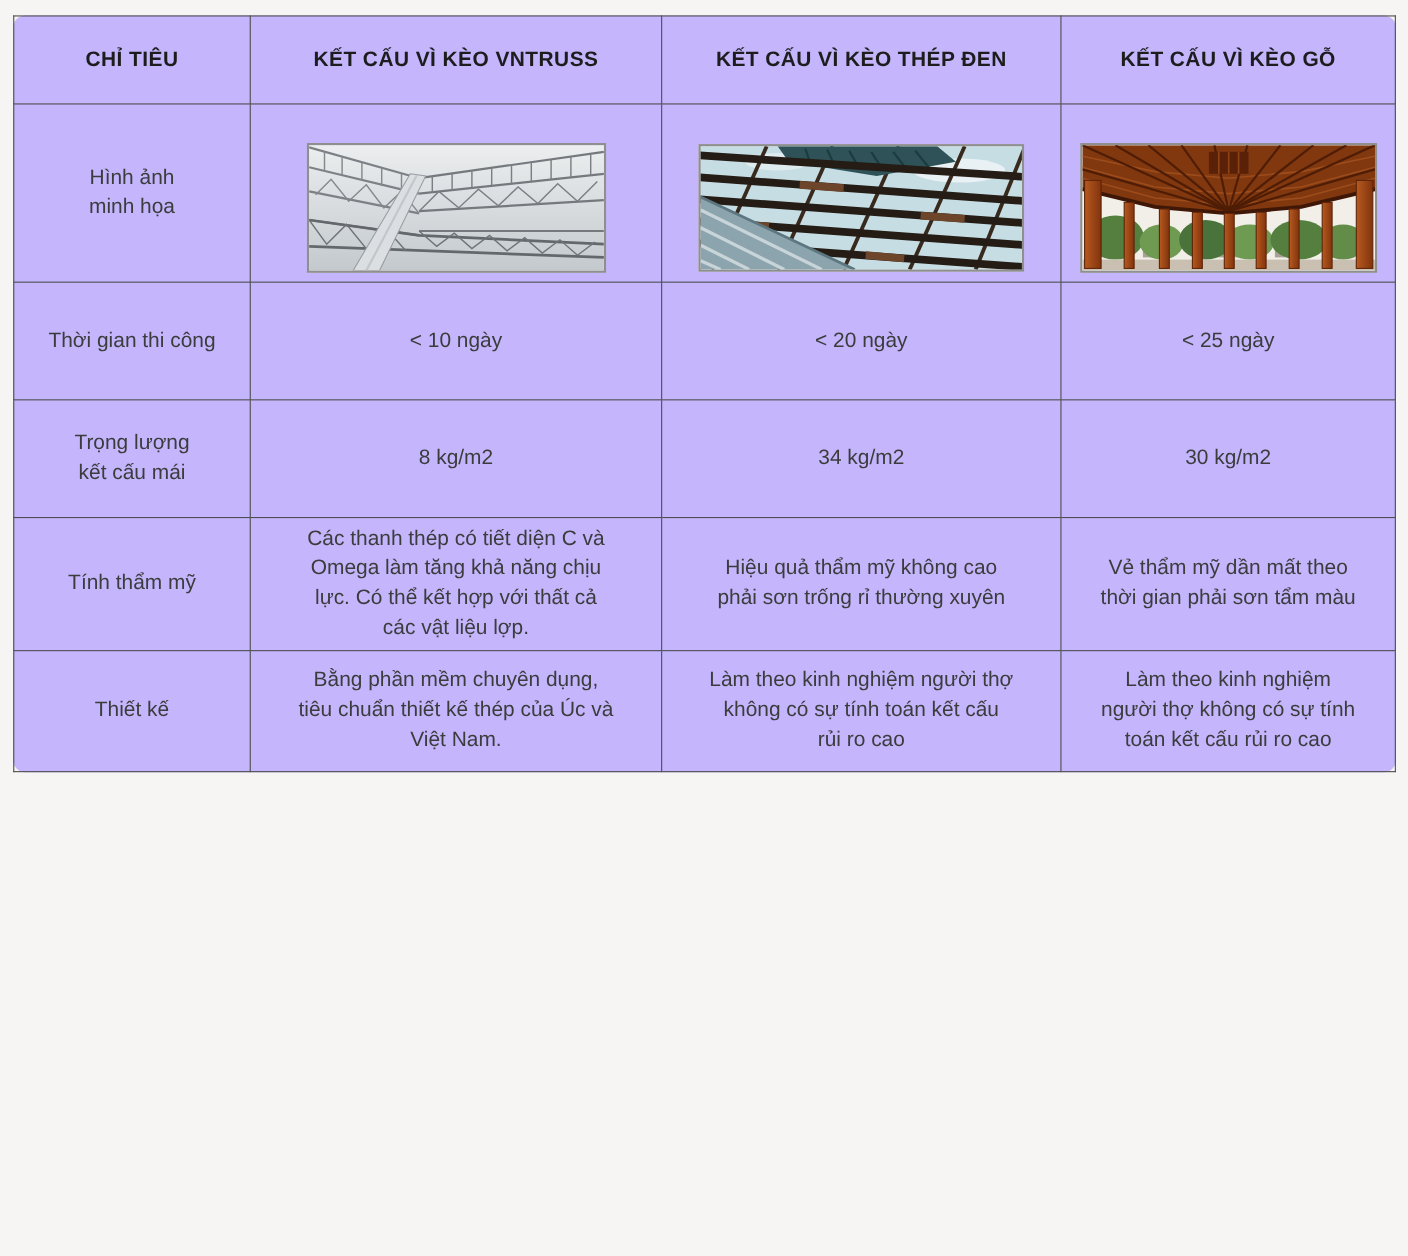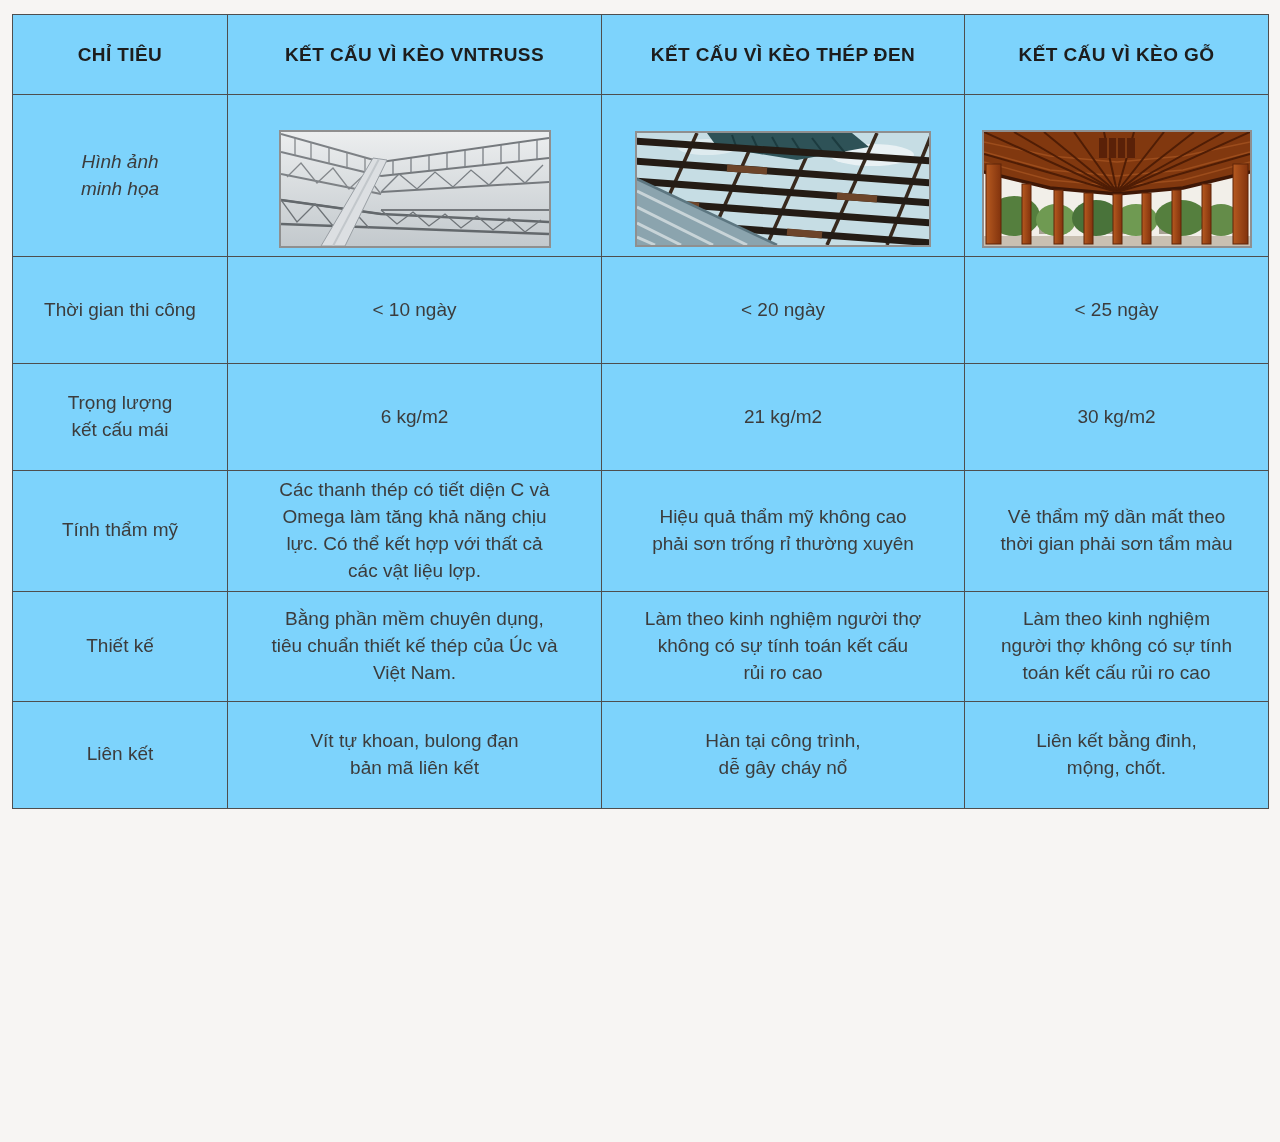--- a/index.html
+++ b/index.html
@@ -7,21 +7,22 @@
     width:1280px;height:1142px;
     background:#f7f5f3;
     font-family:"Liberation Sans","DejaVu Sans",sans-serif;
     color:#3c3c3c;
   }
   .page{box-sizing:border-box;width:1280px;padding:14px 12px 0 12px;}
   table.cmp{
     border-collapse:collapse;
     table-layout:fixed;
     width:1256px;
-    background:#7dd3fc;
+    background:#c4b5fd;
+    border-radius:11px;
   }
   .cmp th,.cmp td{
     border:1px solid #4e4e4e;
     text-align:center;
     vertical-align:middle;
     padding:6px 10px;
     box-sizing:border-box;
   }
   .cmp th{
     font-size:19px;
@@ -29,21 +30,21 @@
     color:#1d1d1d;
     letter-spacing:.4px;
     height:80px;
   }
   .cmp td{
     font-size:19px;
     line-height:1.42;
     white-space:pre-line;
     color:#3c3c3c;
   }
-  tr.r-img td{height:162px;font-style:italic;}
+  tr.r-img td{height:162px;}
   tr.r-std td{height:107px;}
   tr.r-tall td{height:110px;}
   .photo{
     display:inline-block;
     border:2px solid #8f8f8f;
     background:#dfe3e6;
     vertical-align:middle;
     line-height:0;
   }
   .photo svg{display:block;}
@@ -260,22 +261,22 @@
     <tr class="r-std">
       <td>Thời gian thi công</td>
       <td>&lt; 10 ngày</td>
       <td>&lt; 20 ngày</td>
       <td>&lt; 25 ngày</td>
     </tr>
 
     <tr class="r-std">
       <td>Trọng lượng
 kết cấu mái</td>
-      <td>6 kg/m2</td>
-      <td>21 kg/m2</td>
+      <td>8 kg/m2</td>
+      <td>34 kg/m2</td>
       <td>30 kg/m2</td>
     </tr>
 
     <tr class="r-tall">
       <td>Tính thẩm mỹ</td>
       <td>Các thanh thép có tiết diện C và
 Omega làm tăng khả năng chịu
 lực. Có thể kết hợp với thất cả
 các vật liệu lợp.</td>
       <td>Hiệu quả thẩm mỹ không cao
@@ -291,24 +292,15 @@
 tiêu chuẩn thiết kế thép của Úc và
 Việt Nam.</td>
       <td>Làm theo kinh nghiệm người thợ
 không có sự tính toán kết cấu
 rủi ro cao</td>
       <td>Làm theo kinh nghiệm
 người thợ không có sự tính
 toán kết cấu rủi ro cao</td>
     </tr>
 
-    <tr class="r-std">
-      <td>Liên kết</td>
-      <td>Vít tự khoan, bulong đạn
-bản mã liên kết</td>
-      <td>Hàn tại công trình,
-dễ gây cháy nổ</td>
-      <td>Liên kết bằng đinh,
-mộng, chốt.</td>
-    </tr>
   </tbody>
     </table>
 </div>
 
 </body></html>

